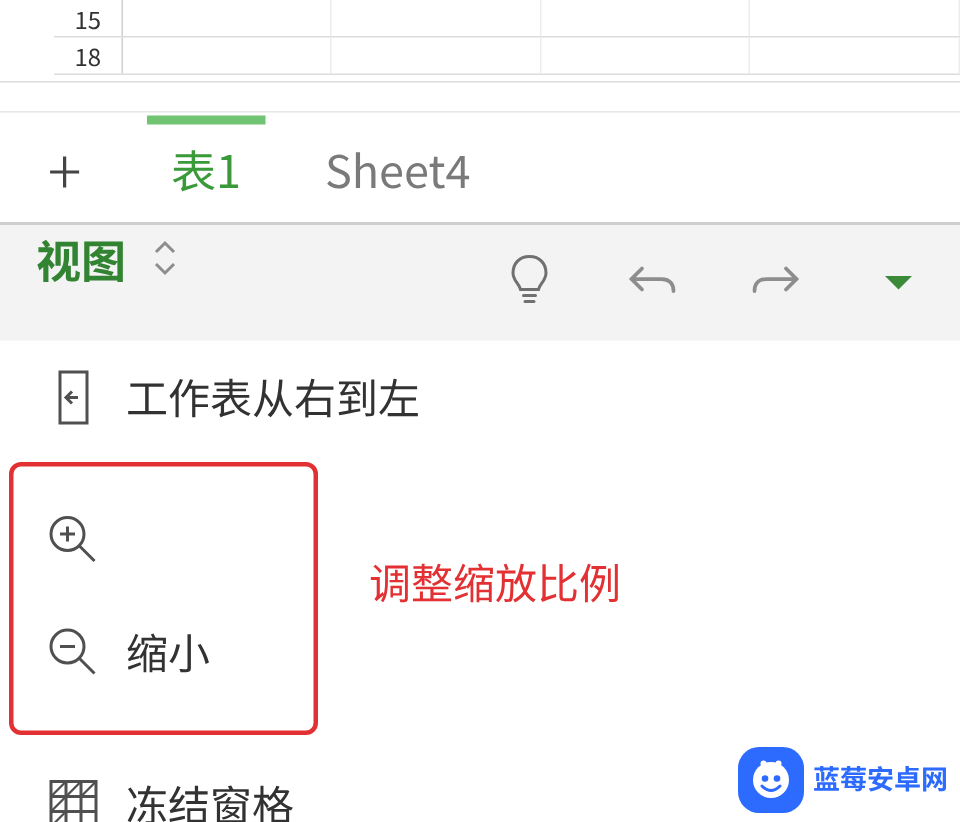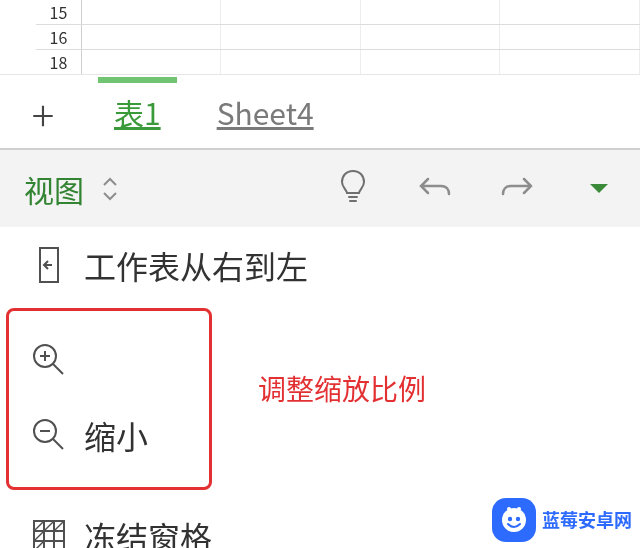--- a/index.html
+++ b/index.html
@@ -9,65 +9,56 @@
   .sheet { position:absolute; left:0; top:0; right:0; height:74px; background:#fff; }
   .row { position:relative; height:24px; border-bottom:1px solid #dcdcdc;margin-left:36px; }
   .rowhead { width:45px; height:100%; border-right:1px solid #cfcfcf; font-size:16px; color:#323232; display:flex; align-items:center; justify-content:center; }
   .row .cells { position:absolute; left:45px; top:0; right:0; bottom:0; display:flex; }
   .row .cells div { flex:1 0 0; border-right:1px solid #ededed; }
   .partial { height:4px; border-bottom:1px solid #dcdcdc; }
 
   
   .tabbar { position:absolute; left:0; top:74px; right:0; height:74px; background:#fff; border-top:1px solid #e6e6e6; display:flex; align-items:stretch; }
   .addtab { width:86px; display:flex; align-items:center; justify-content:center; font-size:42px; color:#444; font-weight:300; }
-  .tab { padding:0 28px; display:flex; align-items:center; justify-content:flex-start; font-size:30px; color:#7a7a7a; position:relative;text-decoration:underline; }
+  .tab { padding:0 28px; display:flex; align-items:center; justify-content:flex-start; font-size:30px; color:#7a7a7a; position:relative; }
   .tab.active { color:#3a9a3a; }
   .tab.active::before { content:""; position:absolute; top:2px; left:12px; right:12px; height:6px; background:#71c471; }
 
   
-  .toolbar { position:absolute; left:0; top:148px; right:0; height:78px; background:#f3f3f3; border-top:2px solid #cfcfcf; border-bottom:1px solid #e3e3e3; display:flex; align-items:center; }
+  .toolbar { position:absolute; left:0; top:148px; right:0; height:78px; background:#f3f3f3; border-top:2px solid #cfcfcf; border-bottom:1px solid #e3e3e3; display:flex; align-items:flex-start;font-weight:bold; }
   .toolbar-main { display:flex; align-items:center; margin-left:24px; }
   .toolbar-label { font-size:30px; color:#328432; margin-right:14px; }
   .toolbar-chevrons { width:24px; height:40px; display:flex; flex-direction:column; align-items:center; justify-content:center; color:#878787; }
   .toolbar .spacer { flex:1; }
   .toolbtn { width:82px; height:78px; display:flex; align-items:center; justify-content:center; }
 
   
   .panel { position:absolute; left:0; top:227px; right:0; bottom:0; background:#fff; }
-  .option { height:75px; display:flex; align-items:center; padding-left:24px; font-size:32px; color:#323232; }
+  .option { height:75px; display:flex; align-items:center; padding-left:24px; font-size:28px; color:#323232; }
   .option .ic { width:50px; height:40px; display:flex; align-items:center; justify-content:center; }
   .option .lbl { margin-left:10px; }
 
   .hl-box { position:absolute; left:6px; top:308px; width:200px; height:176px; border:3px solid #e33133; border-radius:8px; pointer-events:none; }
-  .hl-text { position:absolute; left:258px; top:368px; font-size:28px; color:#e33133; pointer-events:none; }
+  .hl-text { position:absolute; left:246px; top:368px; font-size:28px; color:#e33133; pointer-events:none; }
 
   
   .wm { position:absolute; right:8px; bottom:6px; display:flex; align-items:center; }
   .wm-badge { width:44px; height:44px; border-radius:14px; background:#2d6bff; display:flex; align-items:center; justify-content:center; margin-right:6px; }
   .wm-t { display:flex; flex-direction:column; line-height:1.1;justify-content:center; }
   .wm-cn { font-size:18px; color:#2d6bff; font-weight:700; }
   .wm-en { font-size:13px; color:#2d6bff; letter-spacing:0.5px; }
 </style>
 </head>
 <body>
 
 <div class="canvas">
 
   <div class="sheet">
     <div class="row">
       <div class="rowhead">15</div>
-      <div class="cells">
-          <div></div>
-          <div></div>
-          <div></div>
-          <div></div>
-        </div>
-    </div>
-    <div class="row">
-      <div class="rowhead">16</div>
       <div class="cells">
           <div></div>
           <div></div>
           <div></div>
           <div></div>
         </div>
     </div>
     <div class="row">
       <div class="rowhead">18</div>
       <div class="cells">

